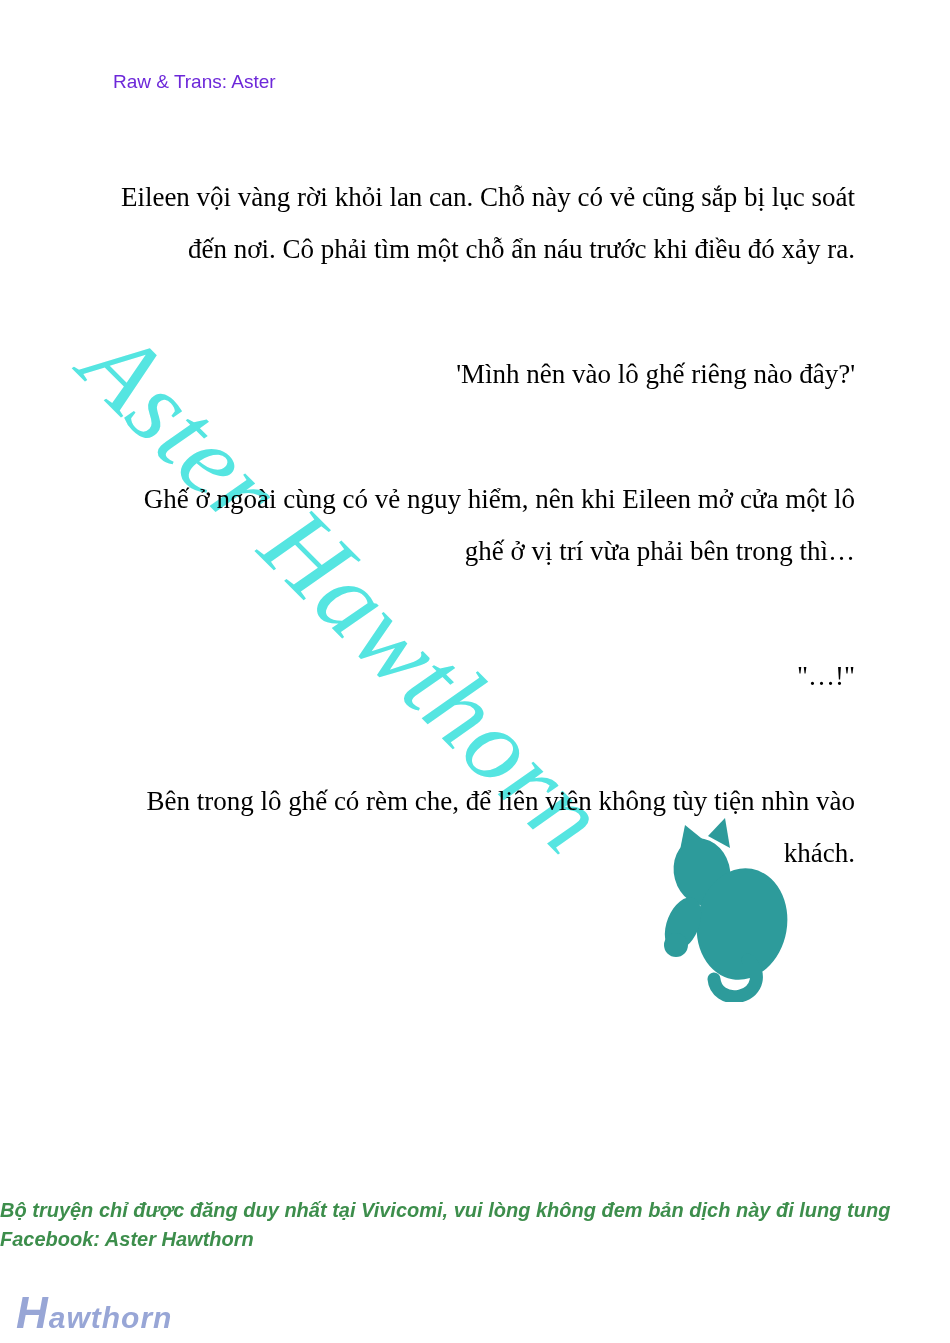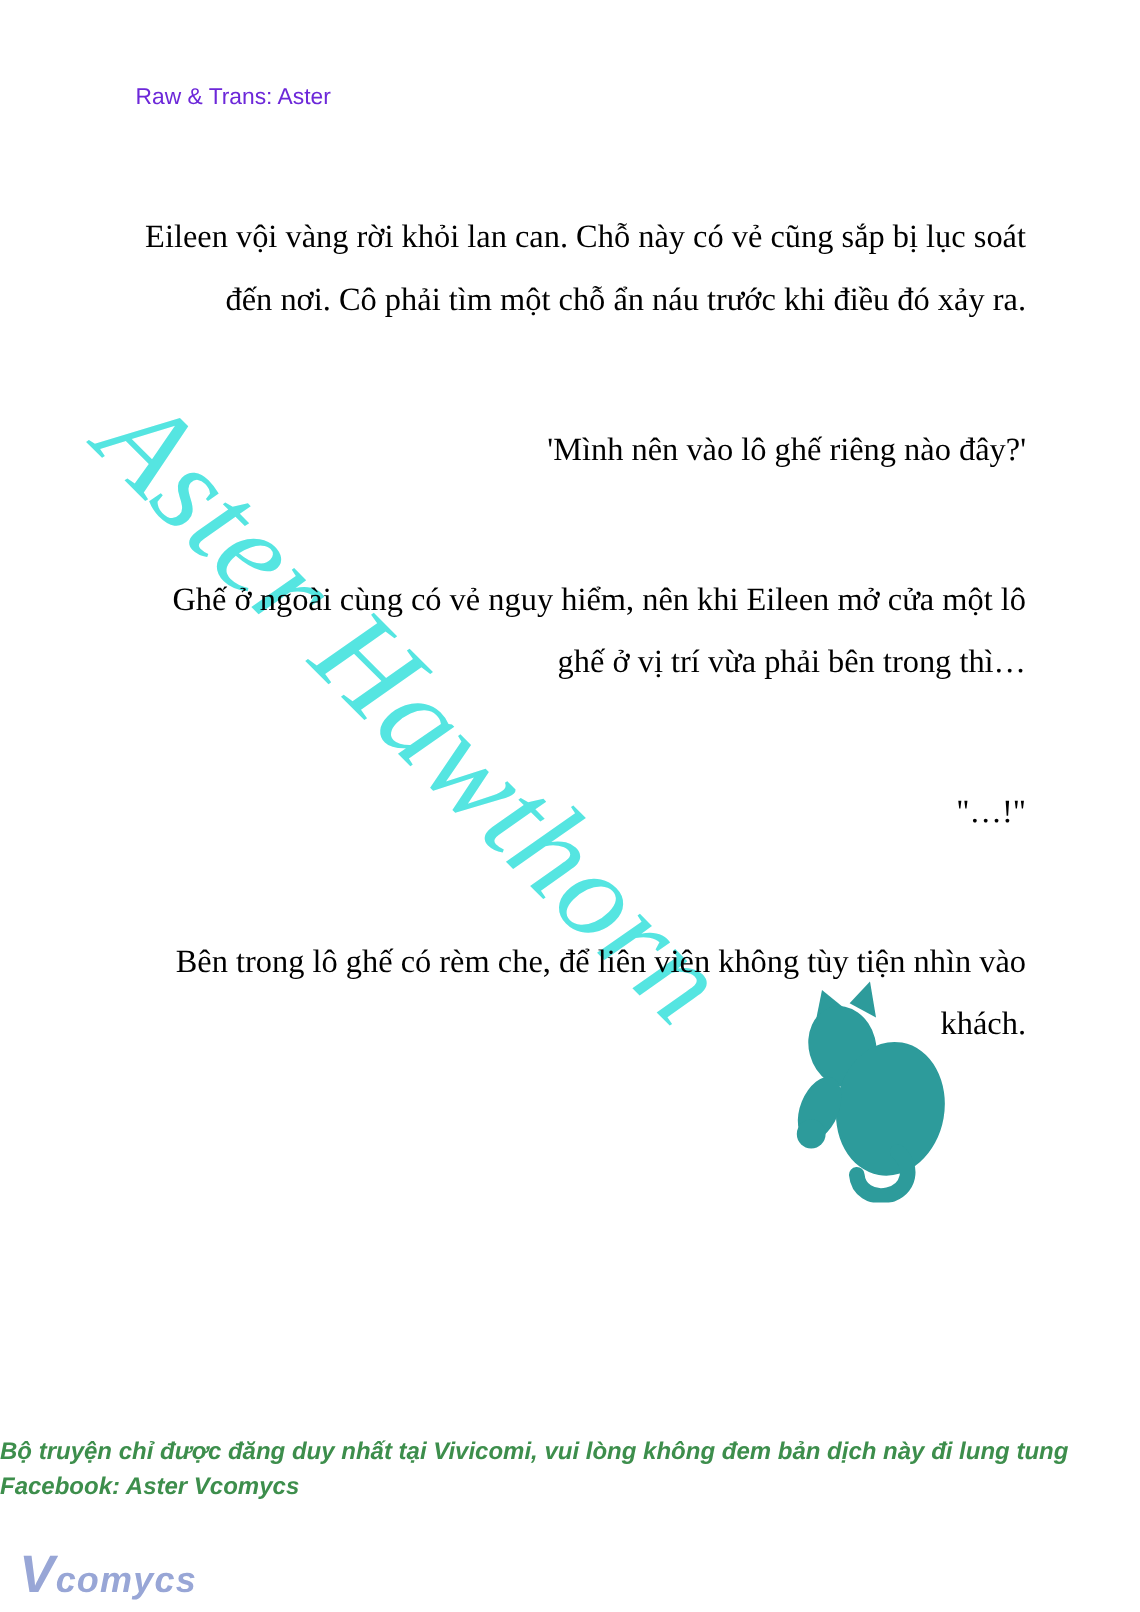--- a/index.html
+++ b/index.html
@@ -104,18 +104,18 @@
   <div class="paragraphs">
     <p>Eileen vội vàng rời khỏi lan can. Chỗ này có vẻ cũng sắp bị lục soát đến nơi. Cô phải tìm một chỗ ẩn náu trước khi điều đó xảy ra.</p>
     <p>'Mình nên vào lô ghế riêng nào đây?'</p>
     <p>Ghế ở ngoài cùng có vẻ nguy hiểm, nên khi Eileen mở cửa một lô ghế ở vị trí vừa phải bên trong thì…</p>
     <p>"…!"</p>
     <p>Bên trong lô ghế có rèm che, để liên viên không tùy tiện nhìn vào khách.</p>
   </div>
 
   <div class="footer" style="color: rgb(61, 142, 76);">
     <div>Bộ truyện chỉ được đăng duy nhất tại Vivicomi, vui lòng không đem bản dịch này đi lung tung</div>
-    <div>Facebook: Aster Vcomycs</div>
+    <div>Facebook: Aster Hawthorn</div>
   </div>
 
-  <div class="logo" style="color: rgb(152, 166, 214);">Vcomycs</div>
+  <div class="logo" style="color: rgb(152, 166, 214);">Hawthorn</div>
 
 </div>
 
 </body></html>

